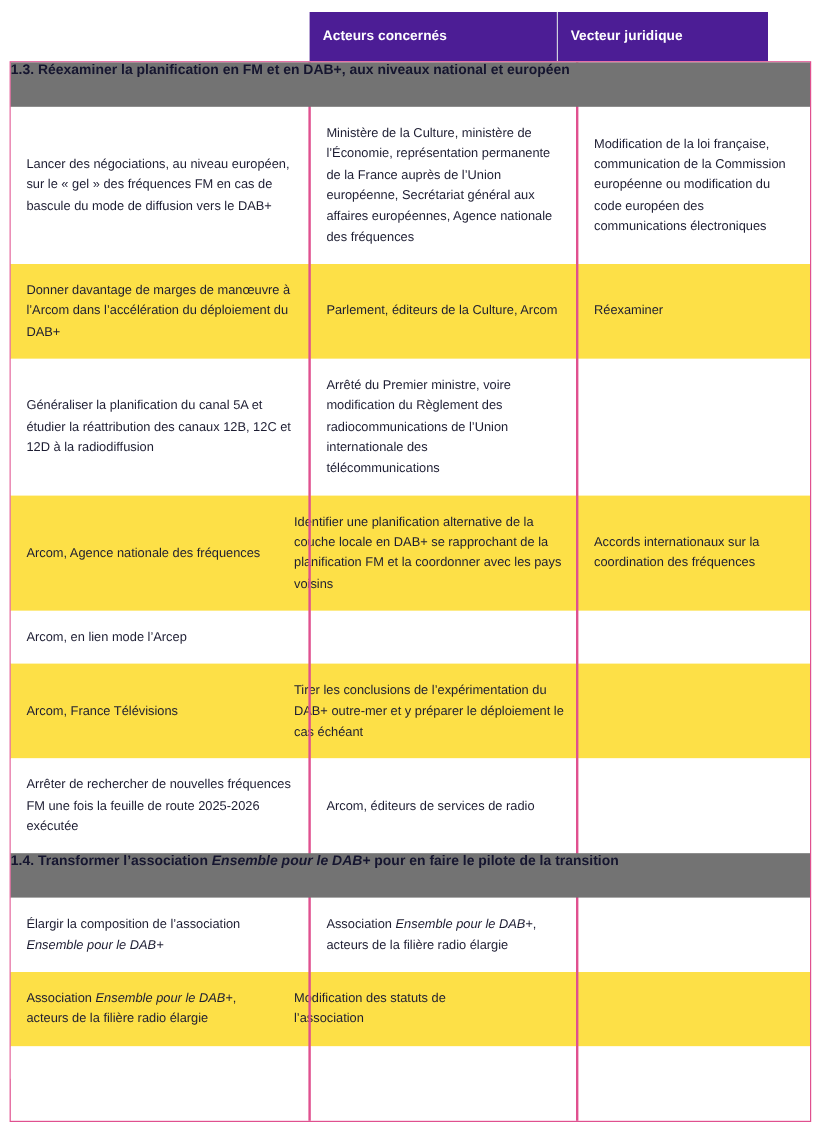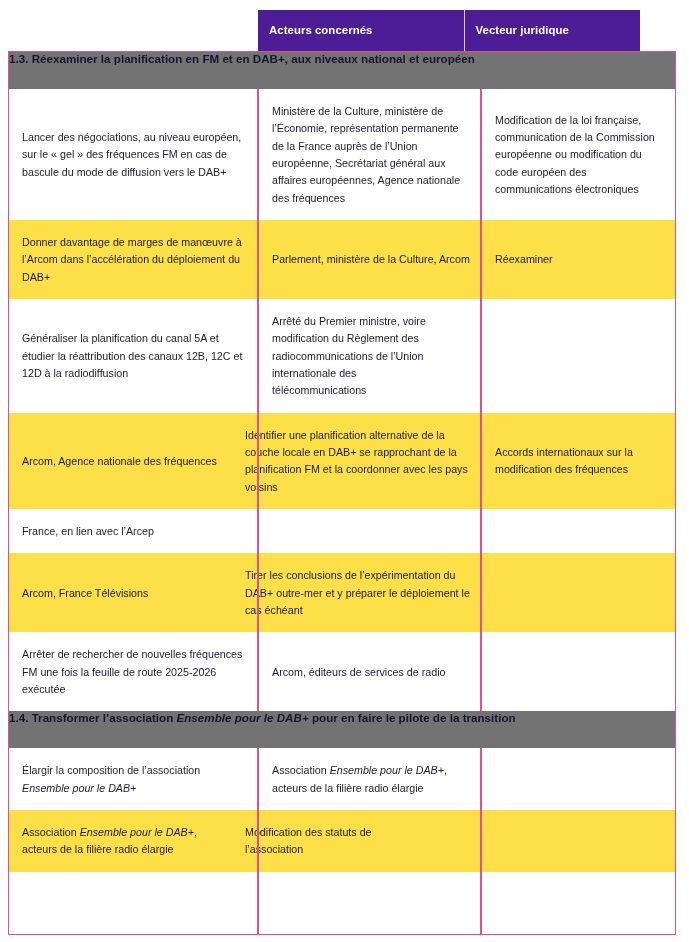--- a/index.html
+++ b/index.html
@@ -144,21 +144,21 @@
           </div>
           <div class="cell c3">
             <span>Modification de la loi française, communication de la Commission européenne ou modification du code européen des communications électroniques</span>
           </div>
         </div>
         <div class="row shaded">
           <div class="cell c1">
             <span>Donner davantage de marges de manœuvre à l’Arcom dans l’accélération du déploiement du DAB+</span>
           </div>
           <div class="cell c2">
-            <span>Parlement, ministère de la Culture, Arcom</span>
+            <span>Parlement, éditeurs de la Culture, Arcom</span>
           </div>
           <div class="cell c3">
             <span>Réexaminer</span>
           </div>
         </div>
         <div class="row">
           <div class="cell c1">
             <span>Généraliser la planification du canal 5A et étudier la réattribution des canaux 12B, 12C et 12D à la radiodiffusion</span>
           </div>
           <div class="cell c3">
@@ -166,26 +166,26 @@
           </div>
         </div>
         <div class="row shaded">
           <div class="cell c2">
             <span>Arcom, Agence nationale des fréquences</span>
           </div>
           <div class="cell c1">
             <span>Identifier une planification alternative de la couche locale en DAB+ se rapprochant de la planification FM et la coordonner avec les pays voisins</span>
           </div>
           <div class="cell c3">
-            <span>Accords internationaux sur la modification des fréquences</span>
-          </div>
-        </div>
-        <div class="row">
-          <div class="cell c2">
-            <span>France, en lien avec l’Arcep</span>
+            <span>Accords internationaux sur la coordination des fréquences</span>
+          </div>
+        </div>
+        <div class="row">
+          <div class="cell c2">
+            <span>Arcom, en lien mode l’Arcep</span>
           </div>
           <div class="cell c3">
             <span></span>
           </div>
         </div>
         <div class="row shaded">
           <div class="cell c2">
             <span>Arcom, France Télévisions</span>
           </div>
           <div class="cell c1">

